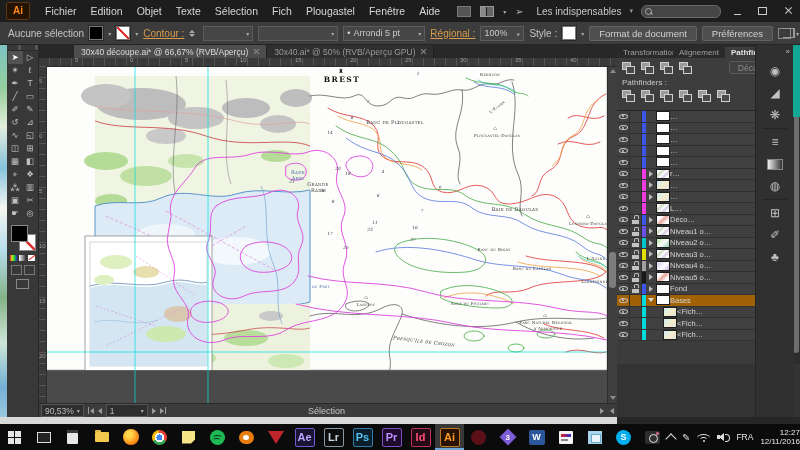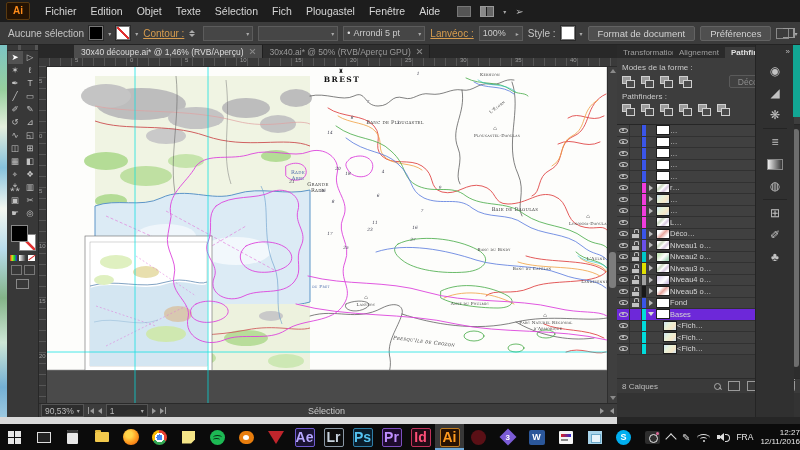--- a/index.html
+++ b/index.html
@@ -121,21 +121,21 @@
   #pf-body{background:#3d3d3d;padding:3px 5px 5px 5px;border-bottom:1px solid #262626}
   .plabel{font-size:8px;color:#c9c9c9;margin:2px 0 3px 0}
   .icon-row{display:flex;align-items:center;gap:6px;margin-bottom:4px}
   .pf-icon{width:13px;height:11px;position:relative}
   .pf-icon::before{content:"";position:absolute;left:0;top:0;width:7px;height:6px;background:#9b9b9b;border:1px solid #cfcfcf}
   .pf-icon::after{content:"";position:absolute;left:4px;top:4px;width:7px;height:6px;background:#4a4a4a;border:1px solid #cfcfcf}
   #decompose{margin-left:auto;height:13px;background:#414141;border:1px solid #5a5a5a;border-radius:2px;
              color:#8d8d8d;font-size:8.5px;padding:0 8px;line-height:12px}
   #layers-rows{height:253px;overflow:hidden;position:relative;background:#3c3c3c}
   .lrow{height:11.5px;display:flex;align-items:center;border-bottom:1px solid #313131;background:#404040;font-size:7.5px;color:#d4d4d4;box-sizing:border-box;position:relative}
-  .lrow.sel{background:#6d28d9}
+  .lrow.sel{background:#a16207}
   .lrow.sel::after{content:"";position:absolute;right:9px;top:0;border-top:5px solid #e8e8e8;border-left:5px solid transparent}
   .c-eye{width:12px;display:flex;justify-content:center;border-right:1px solid #313131;align-self:stretch;align-items:center}
   .c-lock{width:11px;display:flex;justify-content:center;border-right:1px solid #313131;align-self:stretch;align-items:center}
   .c-bar{width:4px;align-self:stretch}
   .c-exp{width:9px;display:flex;justify-content:center}
   .c-th{width:15px;display:flex;justify-content:center}
   .c-name{flex:1;white-space:nowrap;overflow:hidden}
   .c-tgt{width:13px;display:flex;justify-content:center}
   .eye{width:9px;height:9px;position:relative;display:block}
   .eye::before{content:"";position:absolute;left:0;top:2px;width:7px;height:3px;border:1px solid #c6c6c6;border-radius:50%}
@@ -172,21 +172,21 @@
 
   
   #understrip-l{left:0;top:417px;width:617px;height:7px;background:#d9d9d9}
   #understrip-r{left:617px;top:417px;width:183px;height:7px;background:#262626}
 
   
   #taskbar{left:0;top:424px;width:800px;height:26px;background:#0b0b0b;display:flex;align-items:center;z-index:40}
   .tslot{width:29px;height:26px;display:flex;align-items:center;justify-content:center;position:relative}
   .tslot.active{background:#383838;box-shadow:inset 0 -2px 0 #6da8d8}
   .adobe-tile{width:18px;height:17px;border-radius:2px;display:flex;align-items:center;justify-content:center;
-              font-size:14px;font-weight:bold}
+              font-size:11px;font-weight:bold}
   .circle{border-radius:50%}
   #tray{margin-left:auto;display:flex;align-items:center;gap:7px;padding-right:6px;color:#e8e8e8}
   .tr-chev{width:7px;height:7px;border-left:1.5px solid #ddd;border-top:1.5px solid #ddd;transform:rotate(45deg);margin-top:3px}
   .pen-ic{color:#ddd;font-size:10px}
   .wifi{position:relative;width:13px;height:10px}
   .wifi i{position:absolute;border:1px solid #ddd;border-bottom:none;border-left:none;border-right:none;border-radius:50% 50% 0 0}
   .wifi .a1{left:0;bottom:0;width:13px;height:7px;border-top-width:1.5px}
   .wifi .a2{left:3px;bottom:0;width:7px;height:4px;border-top-width:1.5px}
   .wifi .dot{position:absolute;left:5.5px;bottom:0;width:2px;height:2px;background:#ddd;border-radius:50%;border:none}
   .speaker{position:relative;width:12px;height:10px}
@@ -233,20 +233,36 @@
 
 <div class="abs" id="titlebar">
   <div id="ai-logo">Ai</div>
   <div id="menus"><span class="menu-item">Fichier</span><span class="menu-item">Edition</span><span class="menu-item">Objet</span><span class="menu-item">Texte</span><span class="menu-item">Sélection</span><span class="menu-item">Fich</span><span class="menu-item">Plougastel</span><span class="menu-item">Fenêtre</span><span class="menu-item">Aide</span></div>
   <div id="tb-icons">
     <span style="width:12px;height:9px;background:#555;border:1px solid #777;display:inline-block"></span>
     <span style="width:12px;height:9px;border:1px solid #999;display:inline-block;background:linear-gradient(90deg,#888 0 5px,transparent 5px 6px,#666 6px)"></span>
     <span class="caret">▾</span>
     <span style="color:#b8b8b8">➢</span>
   </div>
+  <div id="tb-right">
+    <span id="workspace">Les indispensables</span>
+    <span id="ws-caret">▾</span>
+    <span id="tb-search">
+        <span class="mag"></span>
+      </span>
+    <span class="winbtn">
+        <div class="wb-min"></div>
+      </span>
+    <span class="winbtn">
+        <div class="wb-max"></div>
+      </span>
+    <span class="winbtn">
+        <div class="wb-x"></div>
+      </span>
+  </div>
 </div>
 
 <div class="abs" id="controlbar">
   <span class="lbl">Aucune sélection</span>
   <span class="swatch sw-fill"></span>
     <span class="caret">▾</span>
   <span class="swatch sw-stroke"></span>
     <span class="caret">▾</span>
   <span class="link">Contour :</span>
   <span class="stepper">
@@ -257,39 +273,39 @@
       <span style="margin-left:auto" class="caret">▾</span>
     </span>
   <span class="dd" style="width:72px">
       <span style="margin-left:auto" class="caret">▾</span>
     </span>
   <span class="dd" style="width:74px">
     <span style="color:#ddd">•</span>
       <span>Arrondi 5 pt</span>
     <span style="margin-left:auto" class="caret">▾</span>
     </span>
-  <span class="link">Lanvéoc :</span>
+  <span class="link">Régional :</span>
   <span class="dd" style="width:36px">
     <span>100%</span>
     <span style="margin-left:auto" class="caret">▸</span>
     </span>
   <span class="lbl">Style :</span>
   <span class="swatch sw-style"></span>
     <span class="caret">▾</span>
   <button class="cbtn">Format de document</button>
   <button class="cbtn">Préférences</button>
   <span style="width:11px;height:9px;border:1px solid #888;display:inline-block"></span>
   <span class="caret">▾</span>
   <span id="cb-collapse"></span>
 </div>
 
 <div class="abs" id="tabbar">
   <div style="width:36px"></div>
   <div class="doctab active">
-    <span>30x40 découpe.ai* @ 1,46% (RVB/Aperçu)</span>
+    <span>30x40 découpe.ai* @ 66,67% (RVB/Aperçu)</span>
     <span class="tabx"></span>
   </div>
   <div class="doctab">
     <span>30x40.ai* @ 50% (RVB/Aperçu GPU)</span>
     <span class="tabx"></span>
   </div>
 </div>
 
 <div class="abs" id="ruler-h">
     <span style="left: 37px;">5</span>
@@ -565,21 +581,20 @@
 </div>
 
 <div class="abs" id="rightpane">
   <div class="ptabs" id="pf-tabs">
       <span class="ptab" style="max-width: 44px;">Transformation</span>
       <span class="ptab">Alignement</span>
       <span class="ptab active">Pathfinder</span>
       <span class="pmenu">≡▾</span>
     </div>
   <div id="pf-body">
-    <div class="plabel">Modes de la forme :</div>
     <div class="icon-row" id="shape-modes-row">
         <span class="pf-icon"></span>
         <span class="pf-icon"></span>
         <span class="pf-icon"></span>
         <span class="pf-icon"></span>
       <button id="decompose">Décomposer</button>
     </div>
     <div class="plabel">Pathfinders :</div>
     <div class="icon-row" id="pathfinders-row">
         <span class="pf-icon"></span>
@@ -923,29 +938,20 @@
           <span class="th map"></span>
         </span>
         <span class="c-name">&lt;Fich…</span>
         <span class="c-tgt">
           <span class="target"></span>
         </span>
       </div>
       <div id="layers-scroll">
         <span class="thumb"></span>
       </div>
-  </div>
-  <div id="layers-foot">
-    <span>8 Calques</span>
-    <span class="spacer"></span>
-    <span class="mag"></span>
-    <span class="foot-ic"></span>
-    <span class="foot-ic pg"></span>
-    <span class="foot-ic"></span>
-    <span class="trash"></span>
   </div>
   <div id="dock">
     <span class="chev">»</span>
     <div id="dock-icons">
         <div class="dock-ic">◉</div>
         <div class="dock-ic">◢</div>
         <div class="dock-ic">❋</div>
         <div class="dock-sep"></div>
         <div class="dock-ic">≡</div>
         <div class="dock-ic">

